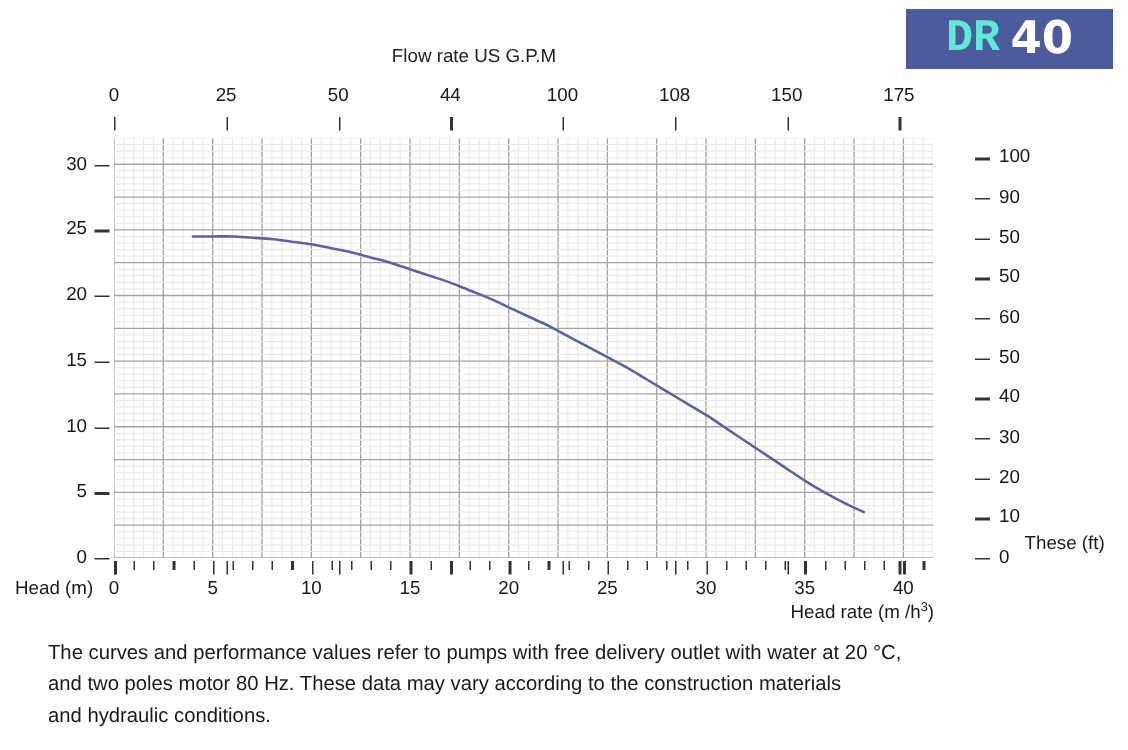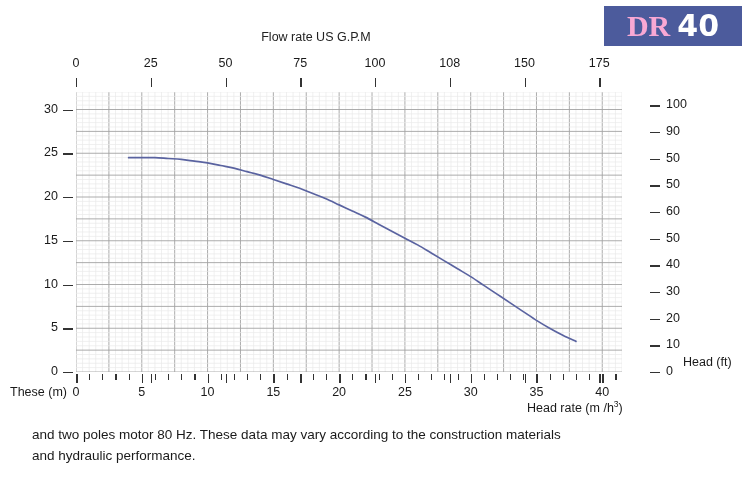--- a/index.html
+++ b/index.html
@@ -21,22 +21,22 @@
     font-family:"DejaVu Sans", sans-serif;
   }
   .model-badge{
     position:absolute; left:604px; top:6px;
     width:138px; height:40px;
     background:#4c5b9c;
     display:flex; align-items:center; justify-content:center;
     gap:7px;
   }
   .model-badge .mb-series{
-    color:#f9a8d4; font-size:30px; font-weight:bold; line-height:1;
-    font-family:Liberation Serif, serif;
+    color:#5eead4; font-size:30px; font-weight:bold; line-height:1;
+    font-family:Liberation Mono, monospace;
   }
   .model-badge .mb-number{
     color:#ffffff; font-size:30px; font-weight:bold; line-height:1;
     font-family:"DejaVu Sans", sans-serif;
   }
 
   .top-axis-title{
     position:absolute; left:0; top:30px; width:752px;
     text-align:center; font-size:12.5px; color:#222;
   }
@@ -87,21 +87,21 @@
     <span>Flow rate US  G.P.M</span>
   </div>
 
   <div id="top-ticks">
       <div class="tick-lbl" style="left: 62px; top: 56px; width: 28px; text-align: center;">0</div>
       <div class="tick-mark" style="left: 76px; top: 78px; width: 1.4px; height: 9px;"></div>
       <div class="tick-lbl" style="left: 136.754px; top: 56px; width: 28px; text-align: center;">25</div>
       <div class="tick-mark" style="left: 150.754px; top: 78px; width: 1.4px; height: 9px;"></div>
       <div class="tick-lbl" style="left: 211.507px; top: 56px; width: 28px; text-align: center;">50</div>
       <div class="tick-mark" style="left: 225.507px; top: 78px; width: 1.4px; height: 9px;"></div>
-      <div class="tick-lbl" style="left: 286.261px; top: 56px; width: 28px; text-align: center;">75</div>
+      <div class="tick-lbl" style="left: 286.261px; top: 56px; width: 28px; text-align: center;">44</div>
       <div class="tick-mark" style="left: 300.261px; top: 78px; width: 1.4px; height: 9px;"></div>
       <div class="tick-lbl" style="left: 361.014px; top: 56px; width: 28px; text-align: center;">100</div>
       <div class="tick-mark" style="left: 375.014px; top: 78px; width: 1.4px; height: 9px;"></div>
       <div class="tick-lbl" style="left: 435.768px; top: 56px; width: 28px; text-align: center;">108</div>
       <div class="tick-mark" style="left: 449.768px; top: 78px; width: 1.4px; height: 9px;"></div>
       <div class="tick-lbl" style="left: 510.521px; top: 56px; width: 28px; text-align: center;">150</div>
       <div class="tick-mark" style="left: 524.521px; top: 78px; width: 1.4px; height: 9px;"></div>
       <div class="tick-lbl" style="left: 585.275px; top: 56px; width: 28px; text-align: center;">175</div>
       <div class="tick-mark" style="left: 599.275px; top: 78px; width: 1.4px; height: 9px;"></div>
     </div>
@@ -357,24 +357,25 @@
         <line x1="0" y1="13.125" x2="546" y2="13.125" stroke="#e9e9e9" stroke-width="0.7"></line>
         <line x1="0" y1="8.75" x2="546" y2="8.75" stroke="#e9e9e9" stroke-width="0.7"></line>
         <line x1="0" y1="4.375" x2="546" y2="4.375" stroke="#e9e9e9" stroke-width="0.7"></line>
         <line x1="0" y1="0" x2="546" y2="0" stroke="#e9e9e9" stroke-width="0.7"></line>
       </svg>
     <svg id="curvesvg" width="546" height="280">
         <path d="M 52.63 65.63 C 54.82 65.63, 61.40 65.63, 65.78 65.63 C 70.17 65.63, 74.55 65.48, 78.94 65.63 C 83.33 65.77, 87.71 66.21, 92.10 66.50 C 96.48 66.79, 100.87 66.94, 105.25 67.38 C 109.64 67.81, 114.02 68.54, 118.41 69.13 C 122.80 69.71, 127.18 70.15, 131.57 70.88 C 135.95 71.60, 140.34 72.63, 144.72 73.50 C 149.11 74.38, 153.49 75.10, 157.88 76.13 C 162.27 77.15, 166.65 78.46, 171.04 79.63 C 175.42 80.79, 179.81 81.81, 184.19 83.13 C 188.58 84.44, 192.96 86.04, 197.35 87.50 C 201.73 88.96, 206.12 90.42, 210.51 91.88 C 214.89 93.33, 219.28 94.65, 223.66 96.25 C 228.05 97.85, 232.43 99.75, 236.82 101.50 C 241.20 103.25, 245.59 104.85, 249.98 106.75 C 254.36 108.65, 258.75 110.83, 263.13 112.88 C 267.52 114.92, 271.90 116.96, 276.29 119.00 C 280.67 121.04, 285.06 122.94, 289.45 125.13 C 293.83 127.31, 298.22 129.79, 302.60 132.13 C 306.99 134.46, 311.37 136.79, 315.76 139.13 C 320.14 141.46, 324.53 143.79, 328.92 146.13 C 333.30 148.46, 337.69 150.65, 342.07 153.13 C 346.46 155.60, 350.84 158.38, 355.23 161.00 C 359.61 163.63, 364.00 166.25, 368.39 168.88 C 372.77 171.50, 377.16 174.13, 381.54 176.75 C 385.93 179.38, 390.31 181.85, 394.70 184.63 C 399.08 187.40, 403.47 190.46, 407.86 193.38 C 412.24 196.29, 416.63 199.21, 421.01 202.13 C 425.40 205.04, 429.78 207.96, 434.17 210.88 C 438.55 213.79, 442.94 216.71, 447.33 219.63 C 451.71 222.54, 456.10 225.60, 460.48 228.38 C 464.87 231.15, 469.25 233.77, 473.64 236.25 C 478.02 238.73, 482.41 241.06, 486.80 243.25 C 491.18 245.44, 497.76 248.35, 499.95 249.38" fill="none" stroke="#5a63a0" stroke-width="1.7" stroke-linecap="round"></path>
       </svg>
   </div>
 
-  <div class="axis-name" style="left:10px;top:385px;">These (m)</div>
-  <div class="axis-name" style="left:683px;top:355px;">Head (ft)</div>
+  <div class="axis-name" style="left:10px;top:385px;">Head (m)</div>
+  <div class="axis-name" style="left:683px;top:355px;">These (ft)</div>
   <div class="axis-name" style="left:527px;top:399px;">
     <span>Head rate  (m /h</span><sup>3</sup><span>)</span>
   </div>
 
   <div class="caption">
+    <div>The curves and performance values refer to pumps with free delivery outlet with water at 20 °C,</div>
     <div>and two poles motor 80 Hz. These data may vary according to the construction materials</div>
-    <div>and hydraulic performance.</div>
+    <div>and hydraulic conditions.</div>
   </div>
 
 </div>
 
 </body></html>

